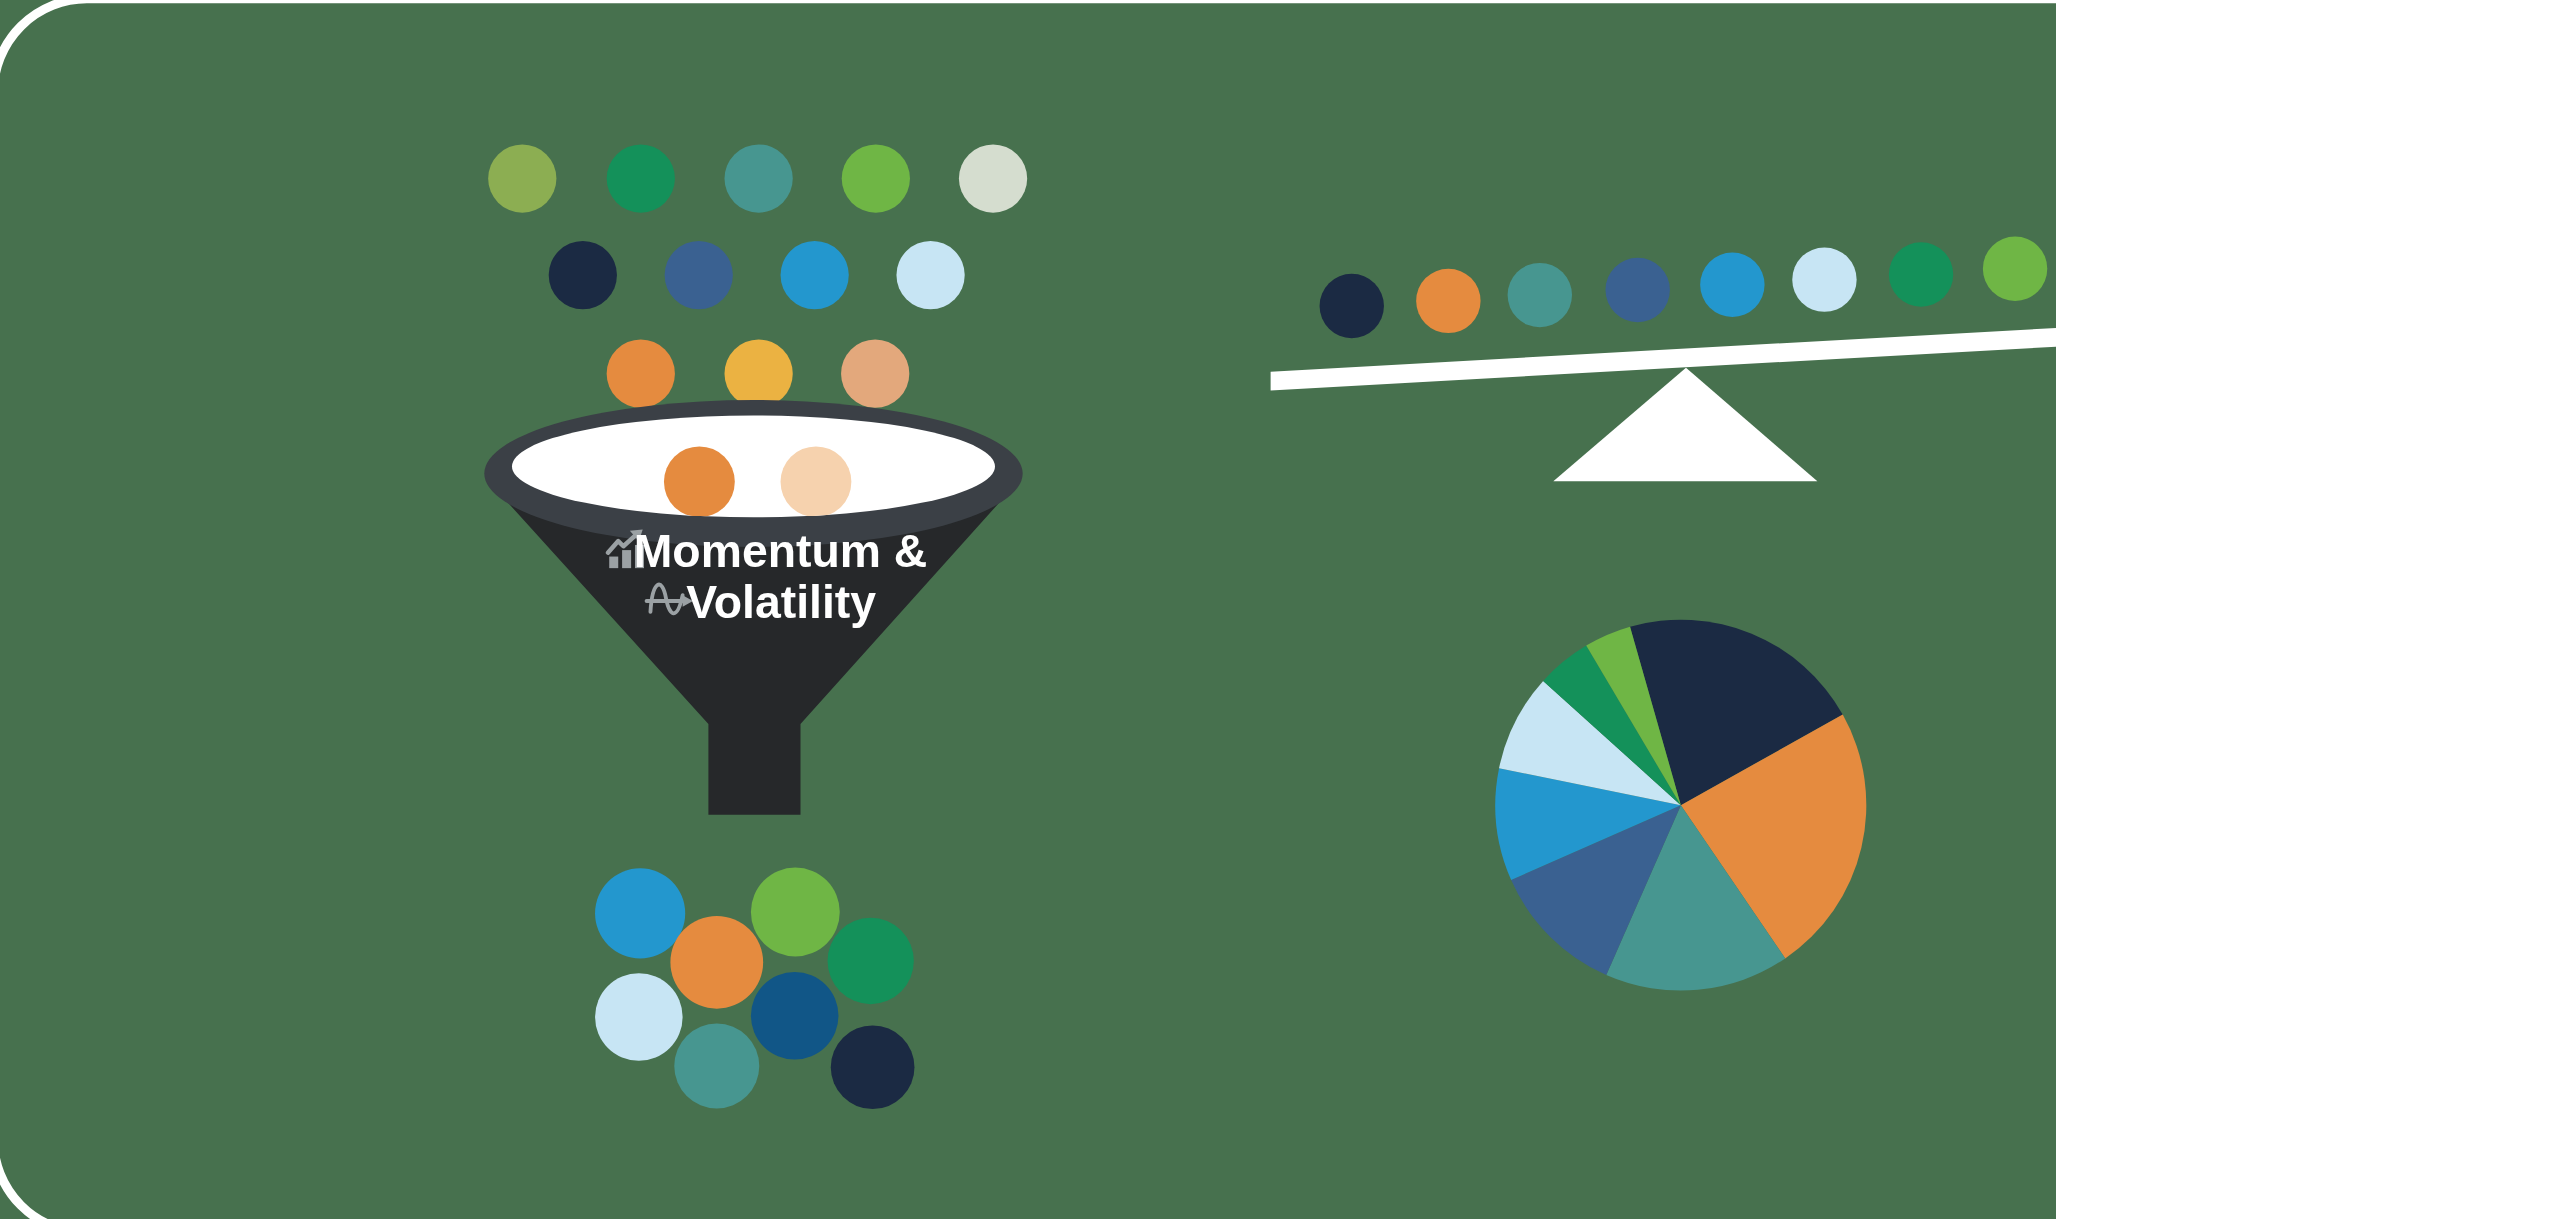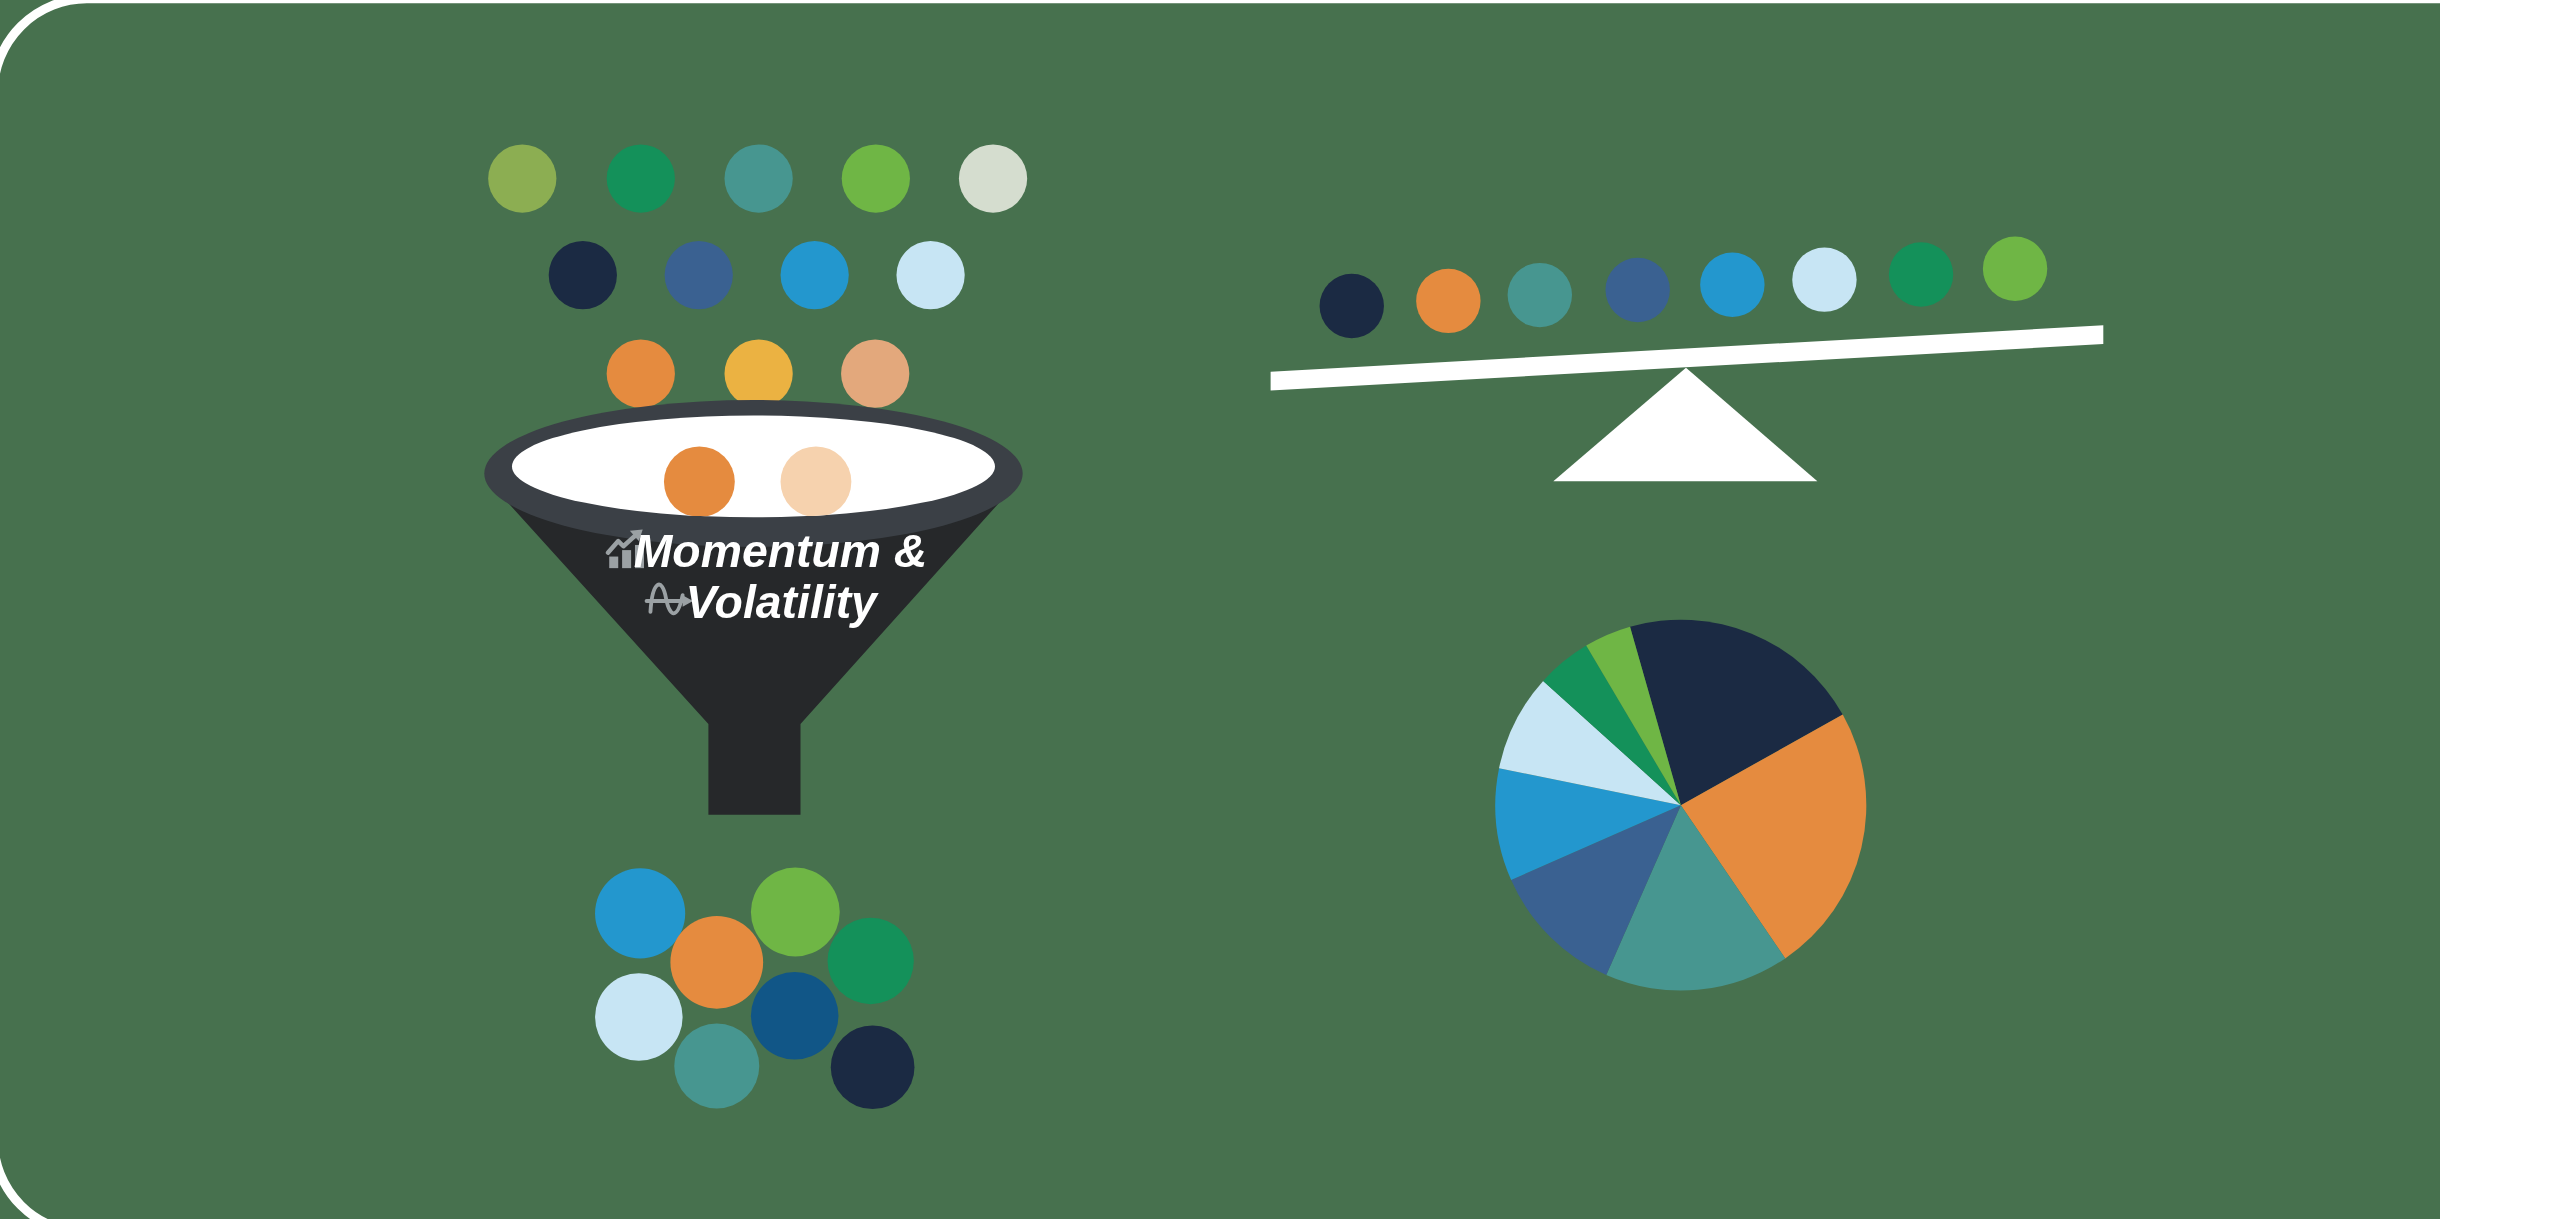--- a/index.html
+++ b/index.html
@@ -1,22 +1,21 @@
 <!DOCTYPE html>
 <html style="font-size:10.3px"><head>
 <meta charset="utf-8">
 <style>
   html, body { margin: 0; padding: 0; }
   .canvas {
     position: relative;
-    width: 2440px;
+    width: 2056px;
     height: 1220px;
     overflow: hidden;
     font-family: "Liberation Sans", sans-serif;
-    font-style: italic;
   }
   svg { display: block; }
   .funnel-label {
     font-family: "Liberation Sans", sans-serif;
     font-weight: 700;
     font-size: 72px;
     letter-spacing: 0px;
   }
 </style>
 </head>

